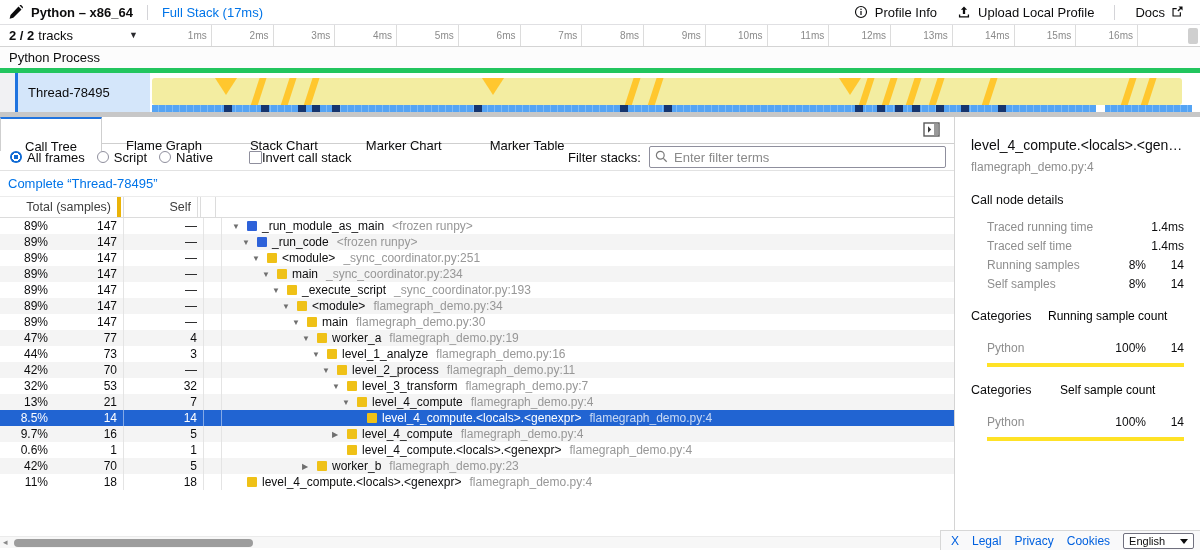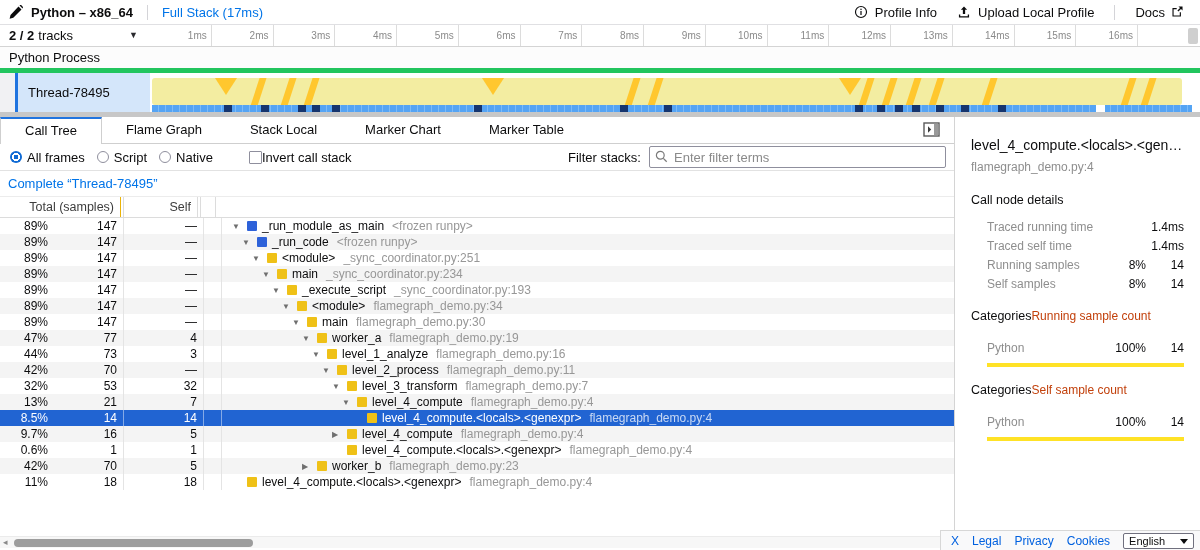--- a/index.html
+++ b/index.html
@@ -52,21 +52,21 @@
     background:repeating-linear-gradient(90deg, var(--strip) 0 6px, #7cbbf9 6px 7px); }
   .navy { position:absolute; top:0; width:8px; height:7px; background:var(--navy); }
   .strip-gap { position:absolute; top:0; width:9px; height:7px; background:#fff; }
   .timeline-divider { position:absolute; left:0; top:112px; width:1200px; height:5px; background:#c7c7c7; }
 
   
   .main { position:absolute; left:0; top:117px; width:1200px; height:433px; display:flex; }
   .panel { width:955px; height:100%; border-right:1px solid #d4d4d4; position:relative; background:#fff; }
 
   .tab-bar { height:27px; display:flex; background:#fff; border-bottom:1px solid #cfcfcf; position:relative; }
-  .tab { padding:0 24px; line-height:26px; font-size:13px; color:#0c0c0d; cursor:pointer; }
+  .tab { padding:16px 24px; line-height:26px; font-size:13px; color:#0c0c0d; cursor:pointer; }
   .tab.active { border-top:2px solid var(--accent); border-left:1px solid #cfcfcf;
     border-right:1px solid #cfcfcf; line-height:24px; background:#fff; margin-bottom:-1px; }
   .sidebar-toggle { position:absolute; right:14px; top:5px; width:17px; height:15px; cursor:pointer; }
 
   .controls-row { height:27px; display:flex; align-items:center; background:#fff;
     border-bottom:1px solid #e2e2e2; padding:0 8px 0 10px; font-size:13px; }
   .radio-group { display:flex; align-items:center; gap:5px; margin-right:12px; cursor:pointer; }
   .radio { width:12px; height:12px; border-radius:50%; border:1px solid #8f8f9d; background:#fff; }
   .radio.on { border:none; background:radial-gradient(circle, #0f6ad4 0 2.5px, #fff 2.5px 4px, #0f6ad4 4px 6px); }
   .check-group { display:flex; align-items:center; margin-left:24px; cursor:pointer; }
@@ -78,21 +78,21 @@
   .filter-input::placeholder { color:#8a8a8a; }
   .mag { position:absolute; left:6px; top:4px; width:13px; height:13px; }
 
   .breadcrumb-row { height:26px; display:flex; align-items:center; padding-left:8px;
     font-size:13px; border-bottom:1px solid #ececec; }
   .breadcrumb { color:#0074e8; cursor:pointer; }
 
   .table-header { height:21px; display:flex; font-size:12.5px; color:#3d3d3d;
     border-bottom:1px solid #dcdcdc; align-items:center; }
   .hc { height:100%; display:flex; align-items:center; justify-content:flex-end; }
-  .hc1 { width:121px; padding-right:6px; border-right:1px solid #eab308; }
+  .hc1 { width:121px; padding-right:6px; border-right:4px solid #eab308; }
   .hdbl { width:3px; height:100%; border-right:1px solid #dcdcdc; }
   .hc2 { width:74px; padding-right:6px; border-right:1px solid #dcdcdc; }
   .hc3 { width:15px; border-right:1px solid #dcdcdc; }
 
   .tree { }
   .tree-row { height:16px; display:flex; align-items:center; font-size:12px; cursor:default; }
   .tree-row:nth-child(even) { background:#f4f4f4; }
   .cell { height:100%; display:flex; align-items:center; }
   .c1 { width:124px; border-right:1px solid #e4e4e4; }
   .c1 .pct { width:48px; text-align:right; display:inline-block; }
@@ -124,21 +124,21 @@
   .sb-sub { color:#8e8e8e; margin-top:7px; font-size:12px; }
   .sb-content { padding:0 16px; }
   .sb-section { margin-top:19px; font-size:12.5px; }
   .sb-stats { margin-top:10px; }
   .sb-stat { display:flex; align-items:center; height:19px; padding-left:16px; color:#8e8e8e; }
   .sb-stat .lbl { flex:1; }
   .sb-stat .p { width:42px; text-align:right; color:#0c0c0d; }
   .sb-stat .v { width:38px; text-align:right; color:#0c0c0d; }
   .cat-head { display:flex; margin-top:16px; align-items:baseline; }
   .cat-head .t { font-size:12.5px; }
-  .cat-head .s { flex:1; text-align:left; color:#c2410c; }
+  .cat-head .s { flex:1; text-align:center; color:#000000; }
   .cat-row { display:flex; align-items:center; height:18px; padding-left:16px; color:#8e8e8e; margin-top:16px; }
   .cat-row .lbl { flex:1; }
   .cat-row .p { width:42px; text-align:right; color:#0c0c0d; }
   .cat-row .v { width:38px; text-align:right; color:#0c0c0d; }
   .cat-bar { margin-left:16px; height:4px; background:var(--bar); margin-top:6px; }
 
   .sb-footer { position:absolute; right:0; bottom:0; left:-15px; height:20px;
     background:#f9f9fa; border-top:1px solid #d7d7d7; border-left:1px solid #d7d7d7;
     display:flex; align-items:center; gap:13px; padding:0 6px 0 10px; }
   .sb-footer a { color:#0060df; font-size:12px; cursor:pointer; text-decoration:none; }
@@ -272,21 +272,21 @@
     </div>
   </div>
   <div class="timeline-divider"></div>
 
   <div class="main">
     <div class="panel">
 
       <div class="tab-bar">
         <span class="tab active">Call Tree</span>
           <span class="tab">Flame Graph</span>
-          <span class="tab">Stack Local</span>
+          <span class="tab">Stack Chart</span>
           <span class="tab">Marker Chart</span>
           <span class="tab">Marker Table</span>
           <span class="sidebar-toggle">
           <svg viewBox="0 0 17 15" width="17" height="15">
               <rect x="1" y="1" width="15" height="13" fill="#fff" stroke="#5a5a5a" stroke-width="1.4"></rect>
               <rect x="11" y="1.7" width="4.3" height="11.6" fill="#9a9a9a"></rect>
               <path d="M5 4.2l3.2 3.3L5 10.8z" fill="#3a3a3a"></path>
             </svg>
         </span>
       </div>

